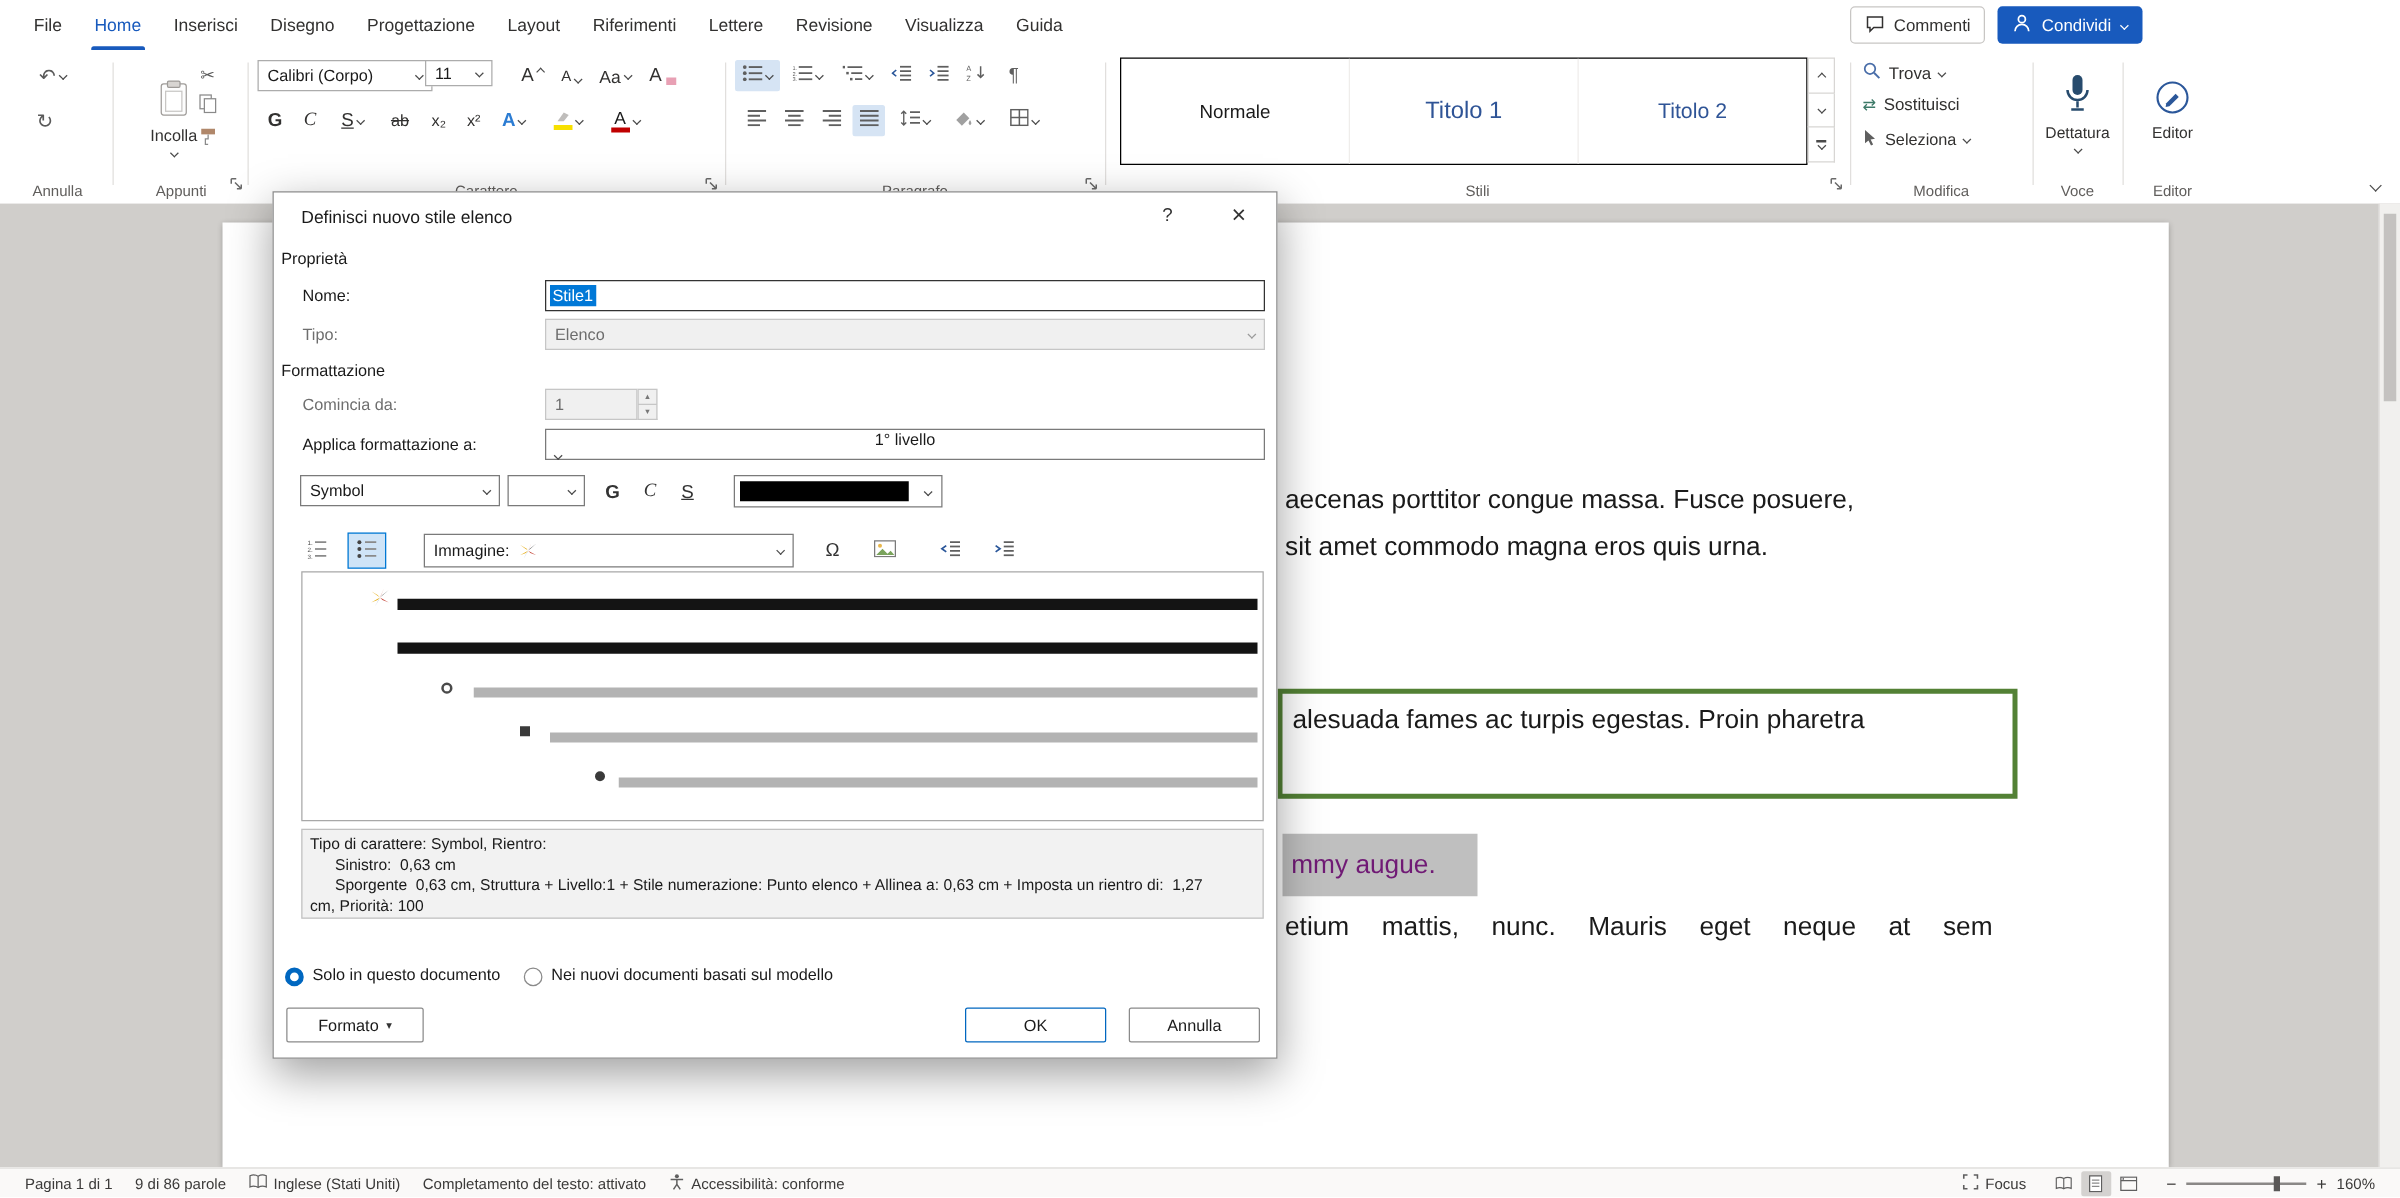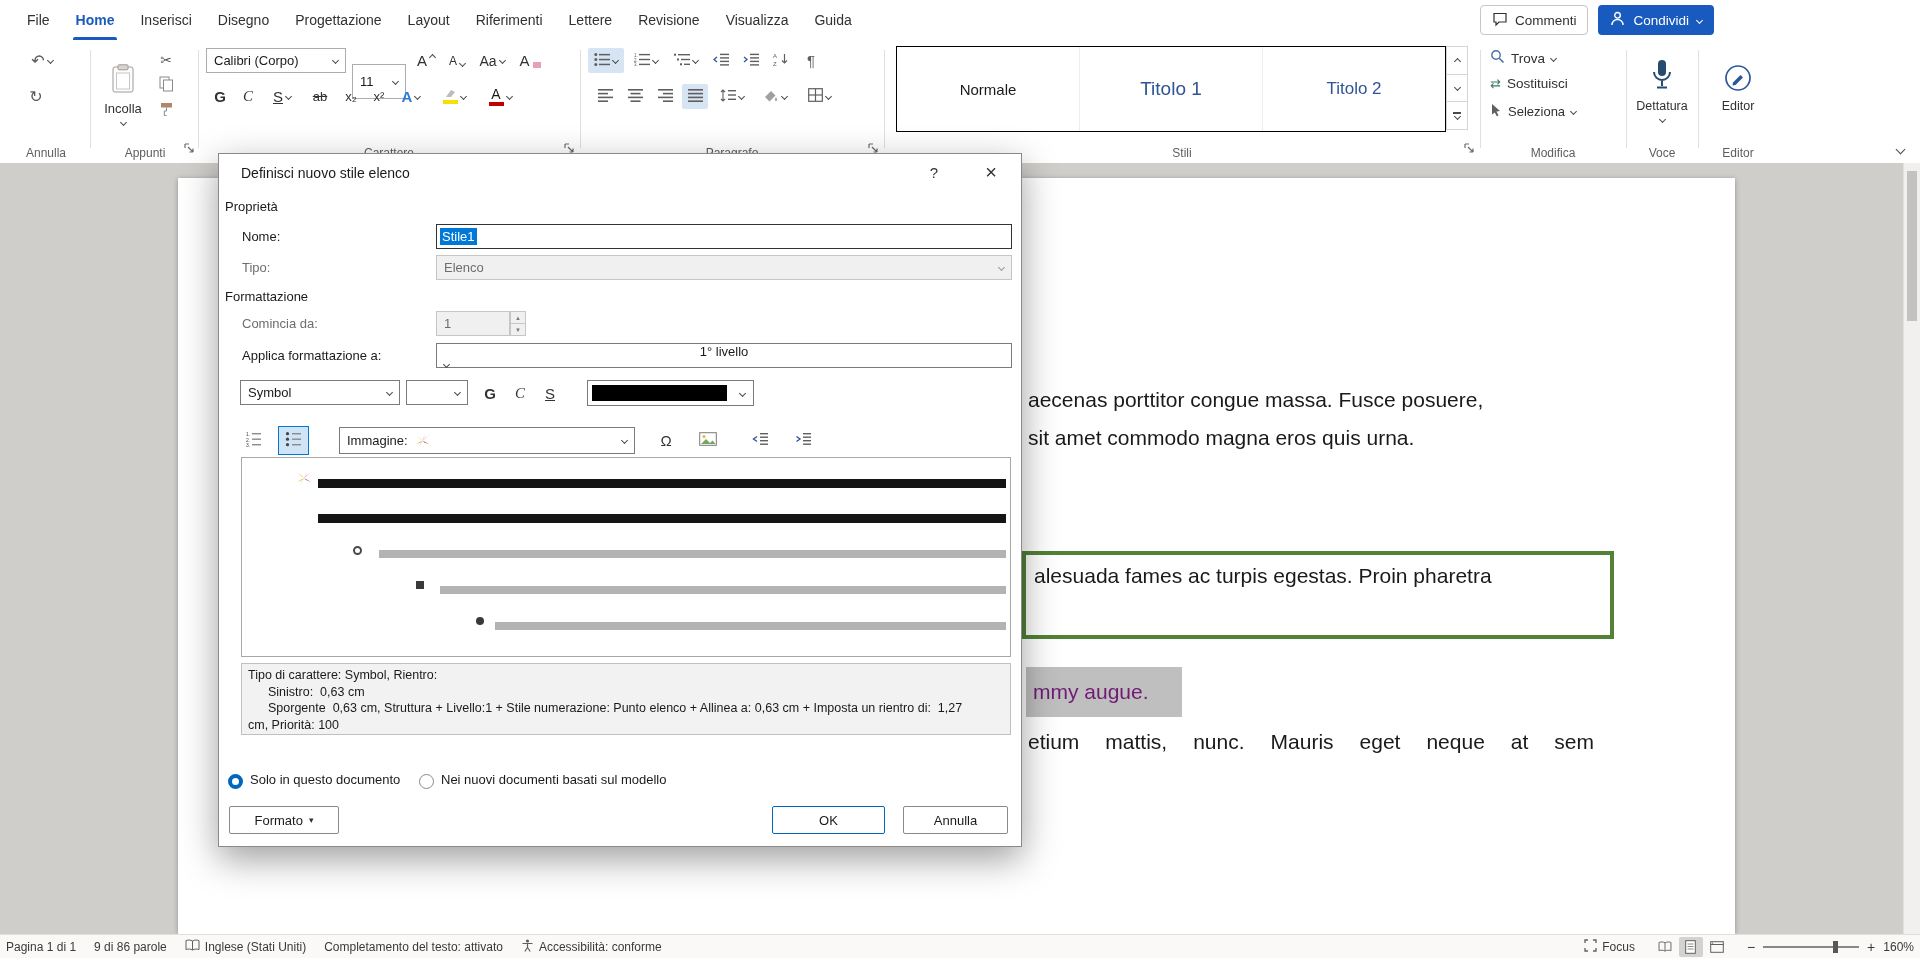--- a/index.html
+++ b/index.html
@@ -6,21 +6,21 @@
   .app{position:relative;width:1920px;height:958px;overflow:hidden;font-family:"Liberation Sans",sans-serif;color:#323130;background:#fff;}
   .abs{position:absolute;}
   
   .chev{display:inline-block;width:6px;height:6px;border-right:1.4px solid #4a4a4a;border-bottom:1.4px solid #4a4a4a;transform:rotate(45deg);}
   .chev.tiny{width:4px;height:4px;}
   .chev.up{transform:rotate(225deg);}
   .chev.w{border-color:#fff;}
   
   .tabbar{position:absolute;top:0;left:0;width:1724px;height:40px;background:#fff;display:flex;align-items:stretch;padding-left:14px;box-sizing:border-box;}
   .tab{padding:0 13px;line-height:40px;font-size:14px;color:#323130;position:relative;cursor:default;}
-  .tab.active{color:#185abd;font-weight:700;}
+  .tab.active{color:#185abd;font-weight:400;}
   .tab .underline{position:absolute;left:10px;right:10px;bottom:0;height:3px;background:#185abd;border-radius:2px 2px 0 0;}
   .topright{position:absolute;right:10px;top:5px;display:flex;gap:10px;align-items:center;}
   .btn-commenti{height:28px;border:1px solid #c8c6c4;border-radius:4px;background:#fff;display:flex;align-items:center;gap:7px;padding:0 11px;font-size:13.5px;}
   .btn-condividi{height:30px;border-radius:4px;background:#185abd;color:#fff;display:flex;align-items:center;gap:8px;padding:0 12px;font-size:13.5px;}
   
   .ribbon{position:absolute;top:40px;left:0;width:1920px;height:123px;background:#fff;border-bottom:1px solid #d1cfcd;}
   .grp{position:absolute;top:0;height:123px;}
   .grp-label{position:absolute;bottom:3px;left:0;right:0;text-align:center;font-size:12px;color:#605e5c;white-space:nowrap;}
   .sep{position:absolute;top:10px;height:98px;width:1px;background:#e1dfdd;}
   .rbtn{position:absolute;display:flex;align-items:center;justify-content:center;gap:3px;height:25px;border-radius:2px;}
@@ -41,21 +41,21 @@
   .page{position:absolute;left:178px;top:15px;width:1557px;height:756px;background:#fff;box-shadow:0 1px 5px rgba(0,0,0,.3);}
   .doctext{position:absolute;font-size:21px;color:#1a1a1a;white-space:nowrap;}
   
   .dialog{position:absolute;left:218px;top:153px;width:802px;height:692px;background:#fff;border:1px solid #8a8a8a;box-shadow:0 12px 34px rgba(0,0,0,.38);z-index:20;font-size:13px;}
   .dlabel{position:absolute;font-size:13px;color:#1a1a1a;line-height:25px;white-space:nowrap;}
   .dlabel.dis{color:#6e6e6e;}
   .flat{position:absolute;display:flex;align-items:center;justify-content:center;color:#333;}
   .descline{white-space:pre-wrap;font-size:12.5px;line-height:16.5px;color:#1a1a1a;}
   .dbtn{position:absolute;height:28px;background:#fff;border:1px solid #8a8a8a;display:flex;align-items:center;justify-content:center;gap:6px;font-size:13px;color:#1a1a1a;box-sizing:border-box;border-radius:2px;}
   
-  .statusbar{position:absolute;top:934px;left:0;width:1920px;height:24px;background:#faf9f8;border-top:1px solid #e1dfdd;display:flex;align-items:center;justify-content:space-between;padding:0 6px;box-sizing:border-box;font-size:12px;color:#3b3a39;}
+  .statusbar{position:absolute;top:934px;left:0;width:1920px;height:24px;background:#faf9f8;border-top:1px solid #e1dfdd;display:flex;align-items:center;justify-content:space-between;padding:0 20px;box-sizing:border-box;font-size:12px;color:#3b3a39;}
   .sb-left,.sb-right{display:flex;align-items:center;gap:18px;height:100%;}
   .sb-item{display:flex;align-items:center;gap:5px;white-space:nowrap;}
   .viewbtn{width:24px;height:20px;display:flex;align-items:center;justify-content:center;border-radius:2px;}
   .viewbtn.sel{background:#d4d2d0;}
 </style>
 </head>
 <body>
 
 <div class="app">
 
@@ -97,21 +97,21 @@
           <span class="chev tiny"></span>
         </div>
       <div class="rbtn" style="left:18px;top:44px;width:28px;">
           <span class="glyph">↻</span>
         </div>
       <div class="grp-label">Annulla</div>
     </div>
     <div class="sep" style="left:90px;"></div>
 
     <div class="grp" style="left:92px;width:106px;">
-      <div class="bigbtn" style="left:4px;top:4px;width:54px;height:100px;">
+      <div class="bigbtn" style="left:20px;top:4px;width:54px;height:100px;">
         <span><svg width="24" height="30" viewBox="0 0 24 30">
               <rect x="2" y="3" width="20" height="25" rx="2" fill="#fdfdfd" stroke="#9e9b98"></rect>
               <rect x="7" y="0.8" width="10" height="5" rx="1" fill="#d8d5d2" stroke="#9e9b98"></rect>
               <rect x="5.5" y="9" width="13" height="16" fill="#fff" stroke="#c8c6c4"></rect>
             </svg></span>
         <span>Incolla</span>
         <span class="chev tiny"></span>
       </div>
       <div class="rbtn" style="left:62px;top:7px;width:24px;">
           <span style="font-size:14px;color:#5a5a5a;">✂</span>
@@ -136,21 +136,21 @@
     <div class="sep" style="left:198px;"></div>
 
     <div class="grp" style="left:200px;width:378px;">
       <div class="combo" style="left:6px;top:8px;width:140px;height:25px;">
           <span class="txt">Calibri (Corpo)</span>
           <span class="spacer"></span>
           <span class="dd">
             <span class="chev tiny"></span>
           </span>
         </div>
-      <div class="combo" style="left:152px;top:8px;width:54px;height:35px;margin-top:16px;">
+      <div class="combo" style="left:140px;top:8px;width:54px;height:21px;">
           <span class="txt">11</span>
           <span class="spacer"></span>
           <span class="dd">
             <span class="chev tiny"></span>
           </span>
         </div>
       <div class="rbtn" style="left:212px;top:8px;width:28px;">
           <span style="font-size:15px;">A</span>
           <span class="chev tiny up" style="margin-bottom:6px;"></span>
         </div>

